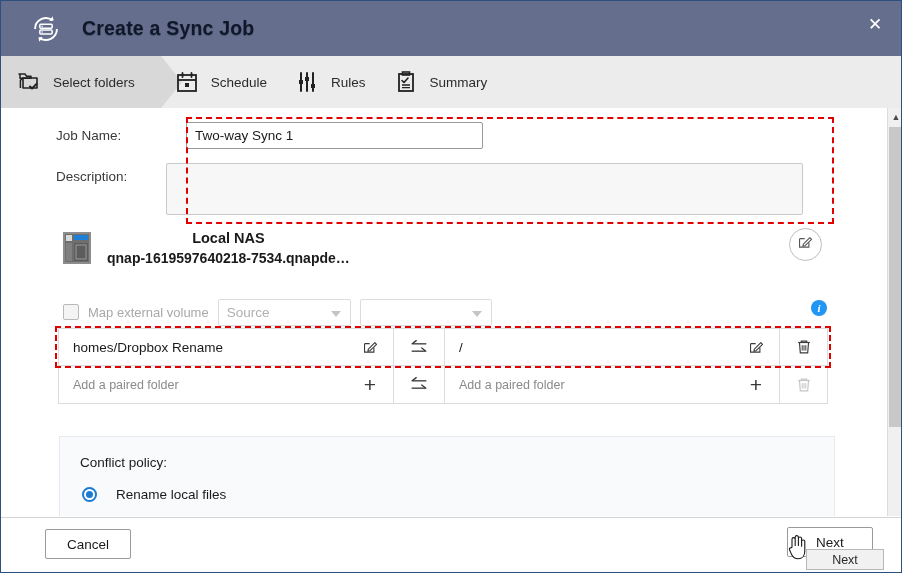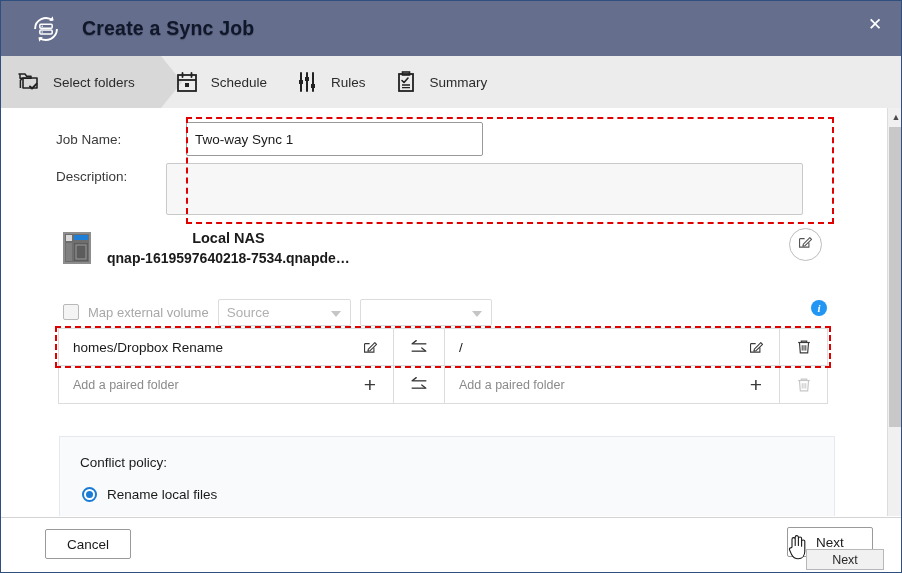--- a/index.html
+++ b/index.html
@@ -104,21 +104,21 @@
     position: absolute;
     left: 55px; top: 14px;
     display: flex; align-items: center; gap: 20px;
   }
   .flabel {
     width: 110px;
     font-size: 13.5px;
     color: #3a3a3a;
   }
   .txt-input {
-    width: 297px; height: 34px;
+    width: 297px; height: 27px;
     border: 1px solid #9a9a9a;
     border-radius: 2px;
     font-family: "Liberation Sans", sans-serif;
     font-size: 13.5px;
     color: #1a1a1a;
     padding: 0 8px;
     background: #ffffff;
     outline: none;
   }
   .row-desc {
@@ -324,21 +324,21 @@
     border-radius: 50%;
     background: #ffffff;
     display: flex; align-items: center; justify-content: center;
     flex: 0 0 auto;
   }
   .radio i {
     width: 7px; height: 7px; border-radius: 50%;
     background: #1a7bd4; display: block;
   }
   .radio-label {
-    margin-left: 10px;
+    margin-left: 19px;
     font-size: 13.5px;
     color: #1a1a1a;
   }
 
   
   .scrollbar {
     position: absolute;
     left: 886px; top: 107px;
     width: 16px; height: 408px;
     background: #f0f0f0;

